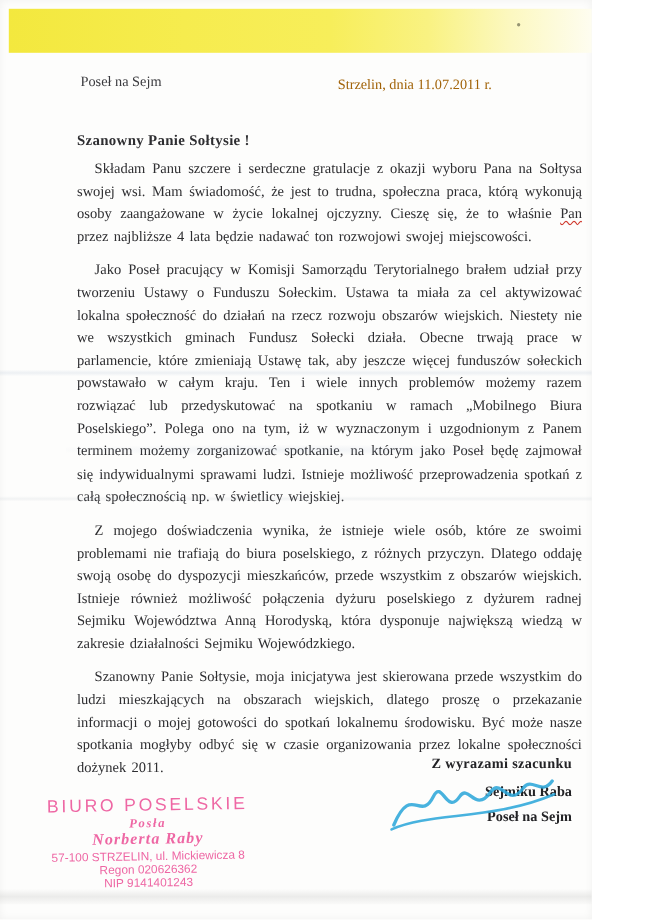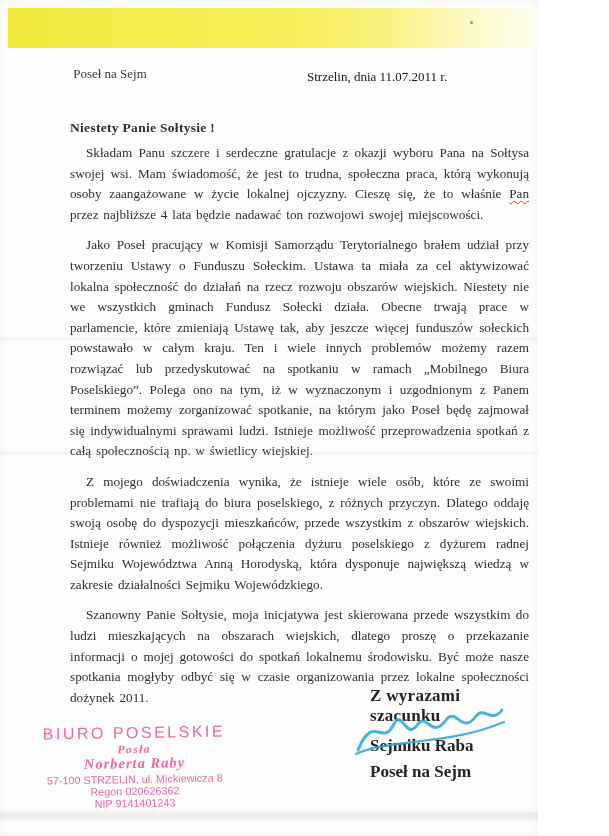--- a/index.html
+++ b/index.html
@@ -13,36 +13,36 @@
   
   .banner{
     position:absolute;left:8px;right:0;top:8px;height:40px;
     background:linear-gradient(90deg,#f3e83e 0%,#f6ec4e 30%,#f7ee5a 55%,#f9f282 72%,#fcf8c0 86%,#fefdf0 100%);
   }
   .speck{position:absolute;left:470px;top:21px;width:3px;height:3px;border-radius:50%;background:#6b6b50;opacity:.7;}
   .hdr-left{
     position:absolute;left:40px;top:66px;width:140px;
     text-align:center;font-size:13px;line-height:15px;color:#3a3a3e;
   }
-  .dateline{position:absolute;left:307px;top:69px;font-size:13px;color:#0f172a;}
+  .dateline{position:absolute;left:307px;top:69px;font-size:13px;color:#a16207;}
   .salutation{position:absolute;left:70px;top:120px;font-size:13.5px;font-weight:bold;letter-spacing:.3px;}
   .bodytext{
     position:absolute;left:70px;top:143px;width:471px;
     font-size:13.2px;line-height:20.6px;text-align:justify;
   }
   .bodytext p{margin:0 12px 10px 0;text-indent:16px;word-spacing:1.5px;}
   .spellcheck{
     text-decoration:underline;
     text-decoration-style:wavy;
     text-decoration-color:#d03a2e;
     text-decoration-thickness:1px;
     text-underline-offset:2px;
   }
   
-  .closing{position:absolute;left:370px;top:686px;width:150px;text-align:left;font-weight:bold;font-size:17px;color:#232326;}
+  .closing{position:absolute;left:370px;top:686px;width:150px;text-align:right;font-weight:bold;font-size:13px;color:#232326;}
   .closing .formula{letter-spacing:.3px;}
   .closing .name{margin-top:10px;}
   .closing .role{margin-top:6px;}
   .signature-svg{position:absolute;left:352px;top:698px;width:160px;height:62px;pointer-events:none;}
   
   .stamp{
     position:absolute;left:42px;top:724px;width:185px;text-align:center;
     color:#ee67a4;transform:rotate(-1deg);
   }
   .stamp .l1{font-family:"Liberation Sans",sans-serif;font-size:16px;letter-spacing:2.5px;}
@@ -67,21 +67,21 @@
 
   <div class="banner"></div>
   <div class="speck"></div>
 
   <div class="hdr-left">
     <div>Poseł na Sejm</div>
   </div>
 
   <div class="dateline">Strzelin, dnia 11.07.2011 r.</div>
 
-  <div class="salutation">Niestety Panie Sołtysie !</div>
+  <div class="salutation">Szanowny Panie Sołtysie !</div>
 
   <div class="bodytext">
     <p><span>Składam Panu szczere i serdeczne gratulacje z okazji wyboru Pana na Sołtysa swojej wsi. Mam świadomość, że jest to trudna, społeczna praca, którą wykonują osoby zaangażowane w życie lokalnej ojczyzny. Cieszę się, że to właśnie </span><span class="spellcheck">Pan</span><span> przez najbliższe 4 lata będzie nadawać ton rozwojowi swojej miejscowości.</span></p>
     <p>Jako Poseł pracujący w Komisji Samorządu Terytorialnego brałem udział przy tworzeniu Ustawy o Funduszu Sołeckim. Ustawa ta miała za cel aktywizować lokalna społeczność do działań na rzecz rozwoju obszarów wiejskich. Niestety nie we wszystkich gminach Fundusz Sołecki działa. Obecne trwają prace w parlamencie, które zmieniają Ustawę tak, aby jeszcze więcej funduszów sołeckich powstawało w całym kraju. Ten i wiele innych problemów możemy razem rozwiązać lub przedyskutować na spotkaniu w ramach „Mobilnego Biura Poselskiego”. Polega ono na tym, iż w wyznaczonym i uzgodnionym z Panem terminem możemy zorganizować spotkanie, na którym jako Poseł będę zajmował się indywidualnymi sprawami ludzi. Istnieje możliwość przeprowadzenia spotkań z całą społecznością np. w świetlicy wiejskiej.</p>
     <p>Z mojego doświadczenia wynika, że istnieje wiele osób, które ze swoimi problemami nie trafiają do biura poselskiego, z różnych przyczyn. Dlatego oddaję swoją osobę do dyspozycji mieszkańców, przede wszystkim z obszarów wiejskich. Istnieje również możliwość połączenia dyżuru poselskiego z dyżurem radnej Sejmiku Województwa Anną Horodyską, która dysponuje największą wiedzą w zakresie działalności Sejmiku Wojewódzkiego.</p>
     <p>Szanowny Panie Sołtysie, moja inicjatywa jest skierowana przede wszystkim do ludzi mieszkających na obszarach wiejskich, dlatego proszę o przekazanie informacji o mojej gotowości do spotkań lokalnemu środowisku. Być może nasze spotkania mogłyby odbyć się w czasie organizowania przez lokalne społeczności dożynek 2011.</p>
   </div>
 
   <div class="fold1"></div>
   <div class="fold2"></div>

